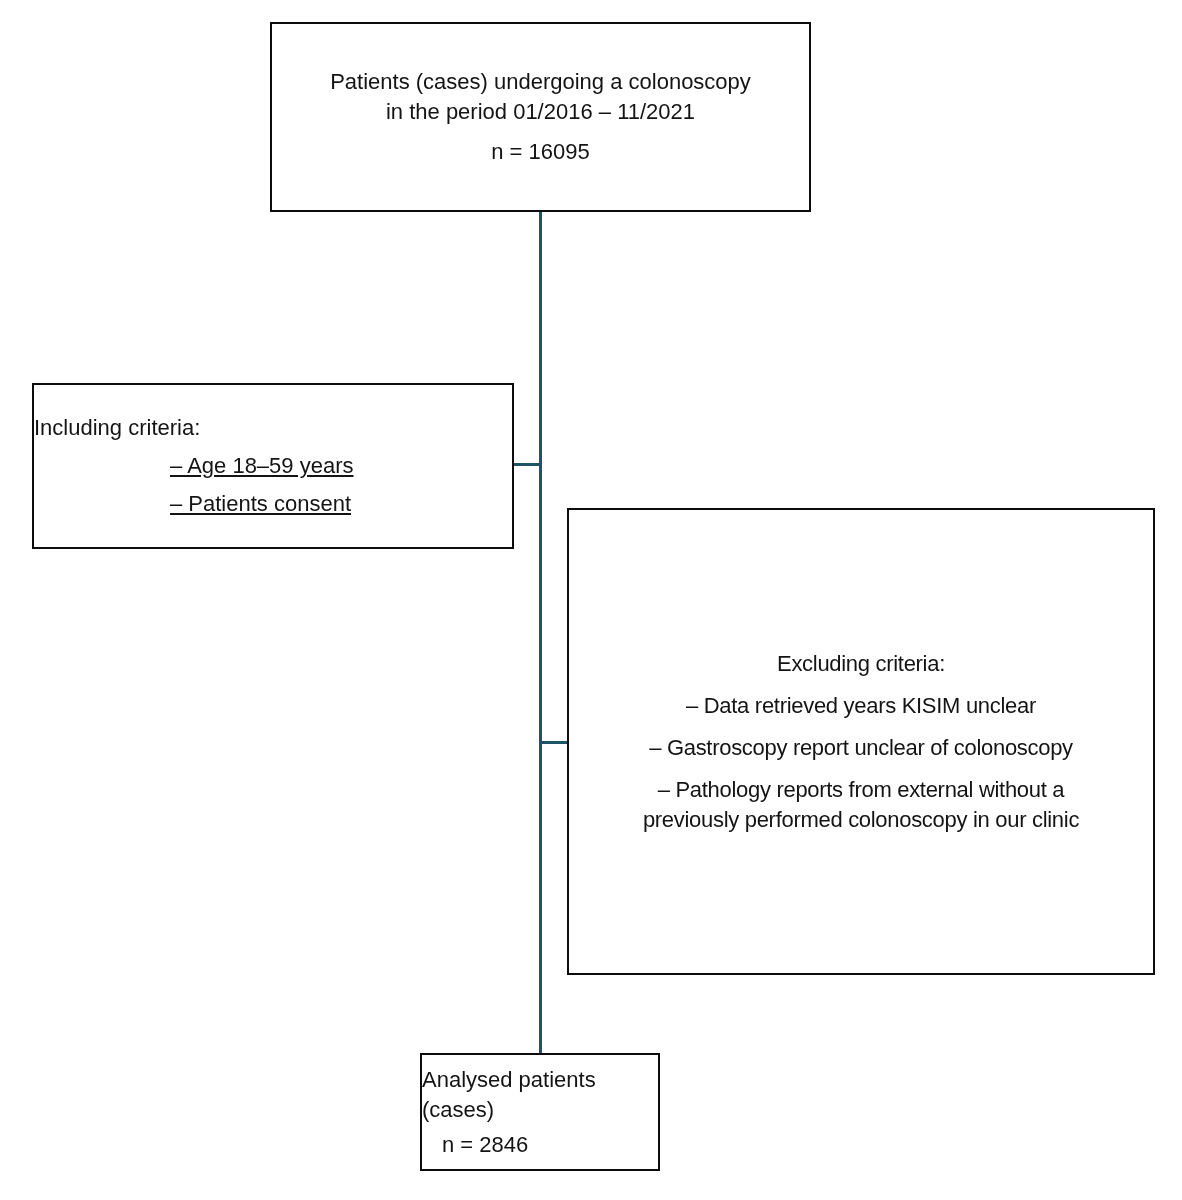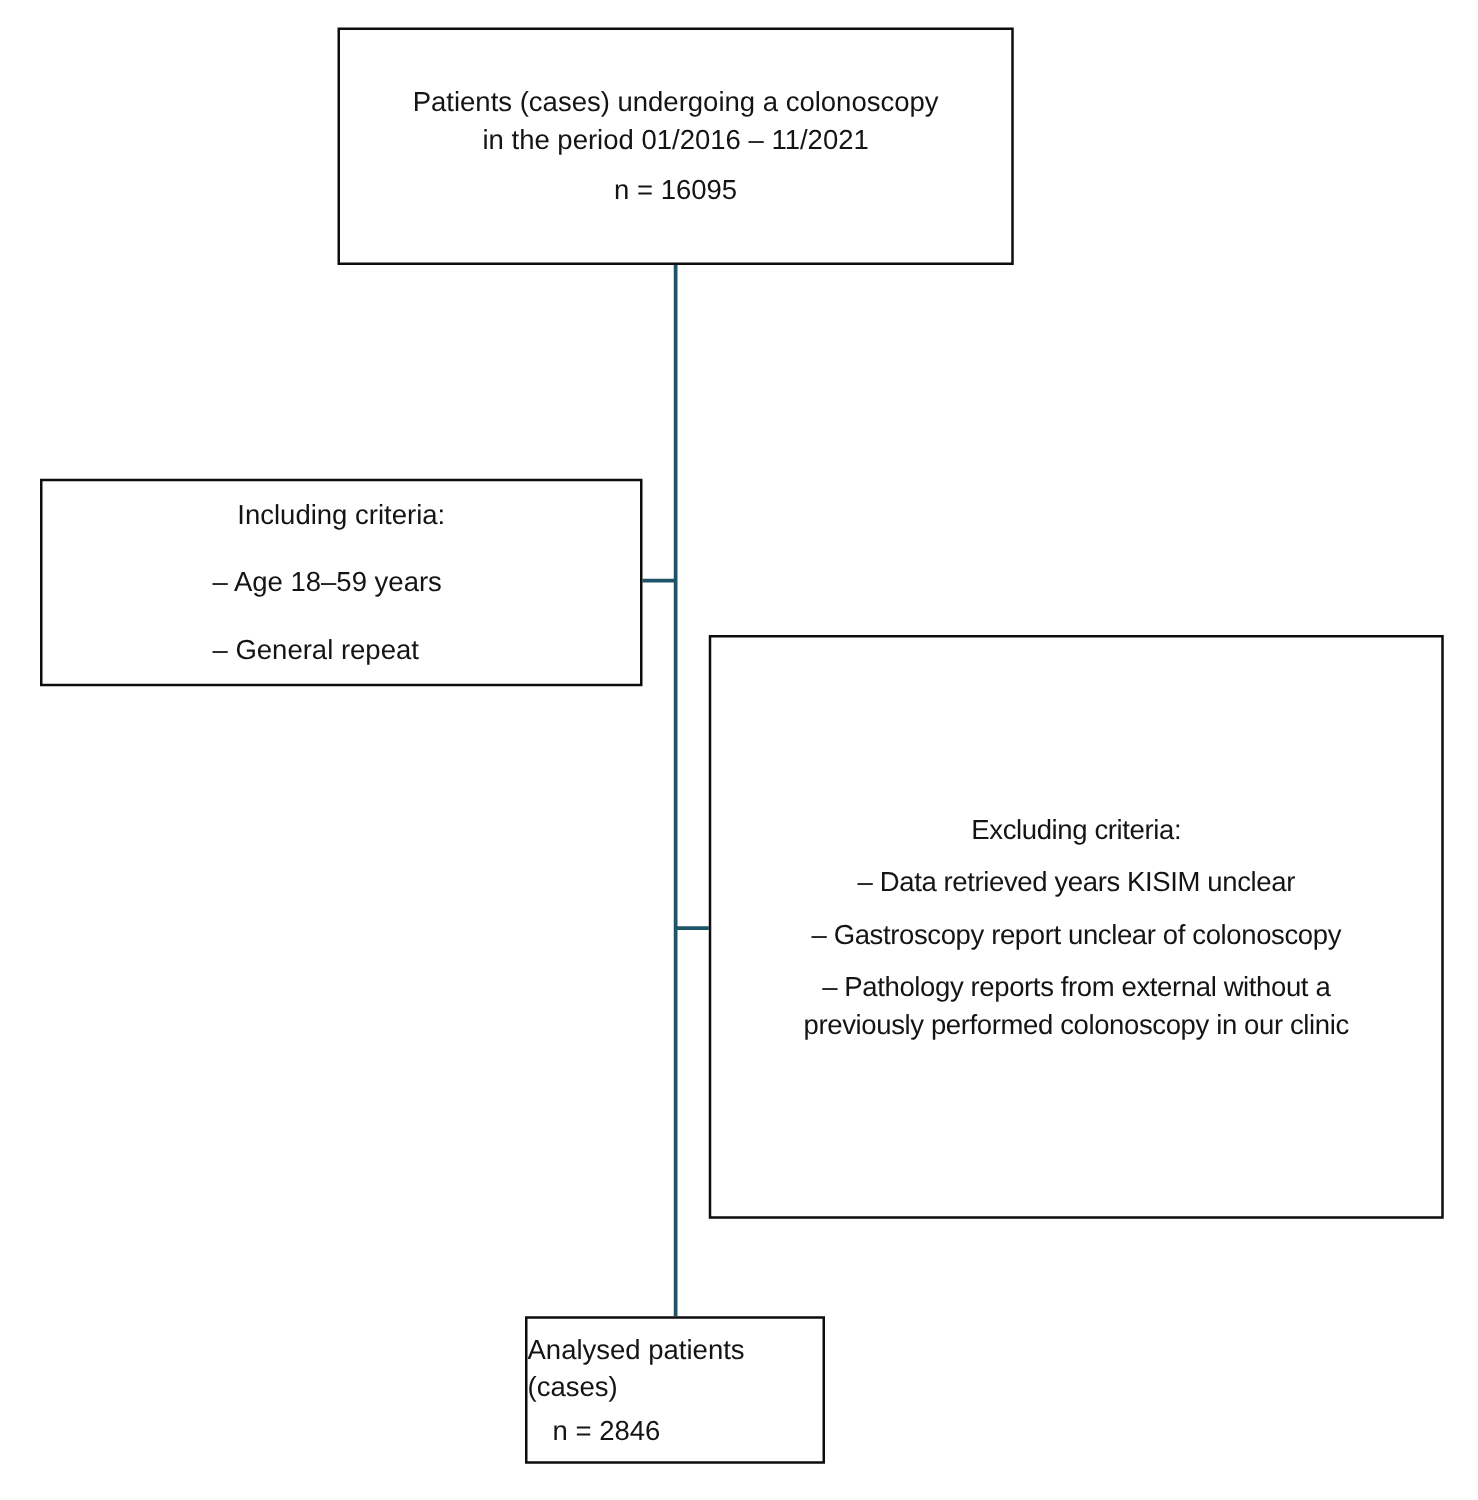--- a/index.html
+++ b/index.html
@@ -38,22 +38,22 @@
 
   .box-initial {
     left: 270px; top: 22px; width: 541px; height: 190px;
     text-align: center;
   }
   .box-initial .count { margin-top: 10px; }
 
   .box-including {
     left: 32px; top: 383px; width: 482px; height: 166px;
   }
-  .box-including .box-title { text-align: center; }
-  .box-including .bullet { margin-left: 136px; margin-top: 24px; }
+  .box-including .box-title { }
+  .box-including .bullet { margin-left: 136px; margin-top: 8px; text-decoration: underline; }
 
   .box-excluding {
     left: 567px; top: 508px; width: 588px; height: 467px;
     text-align: center;
     letter-spacing: -0.3px;
   }
   .box-excluding .bullet { margin-top: 12px; }
 
   .box-analysed {
     left: 420px; top: 1053px; width: 240px; height: 118px;
@@ -72,21 +72,21 @@
 
   <div class="box box-initial">
     <div class="txt heading">Patients (cases) undergoing a colonoscopy
 in the period 01/2016 – 11/2021</div>
     <div class="txt count">n = 16095</div>
   </div>
 
   <div class="box box-including">
     <div class="txt box-title">Including criteria:</div>
     <div class="txt bullet">– Age 18–59 years</div>
-    <div class="txt bullet">– General repeat</div>
+    <div class="txt bullet">– Patients consent</div>
   </div>
 
   <div class="box box-excluding">
     <div class="txt box-title">Excluding criteria:</div>
     <div class="txt bullet">– Data retrieved years KISIM unclear</div>
     <div class="txt bullet">– Gastroscopy report unclear of colonoscopy</div>
     <div class="txt bullet">– Pathology reports from external without a
 previously performed colonoscopy in our clinic</div>
   </div>
 

